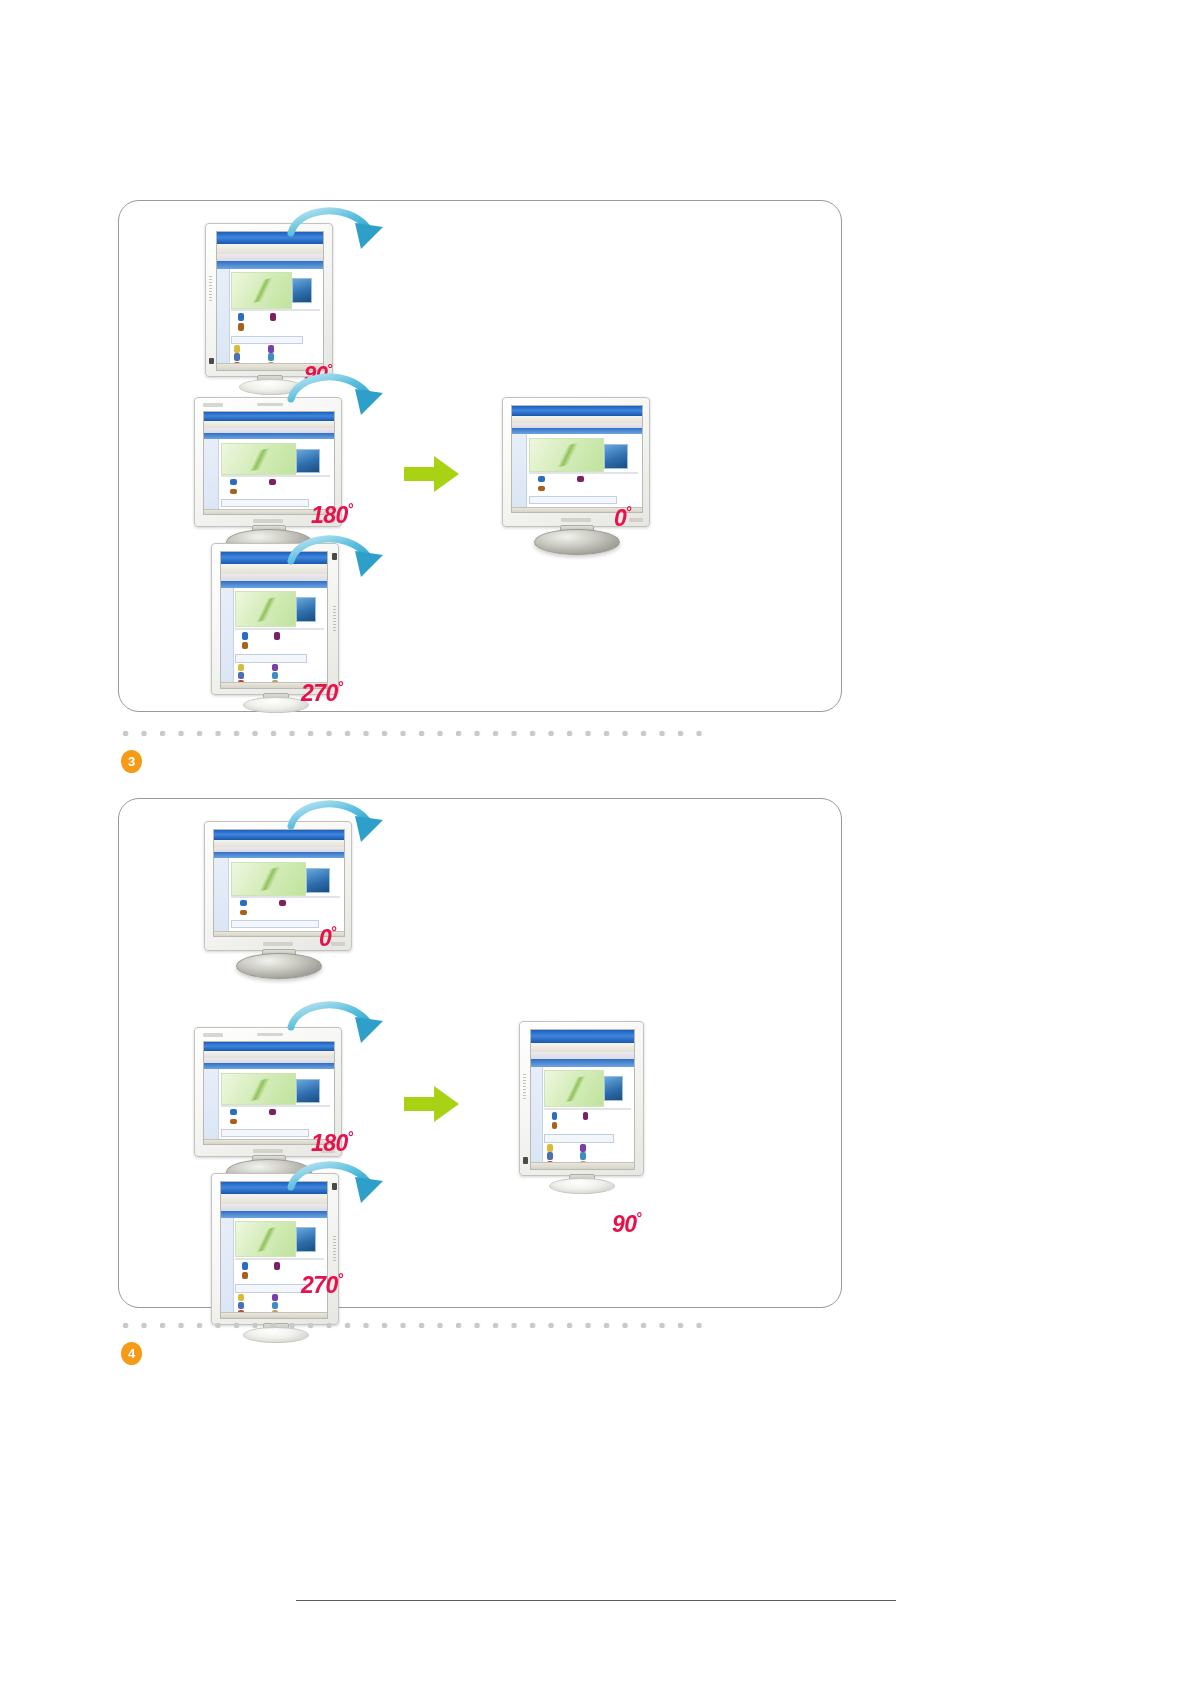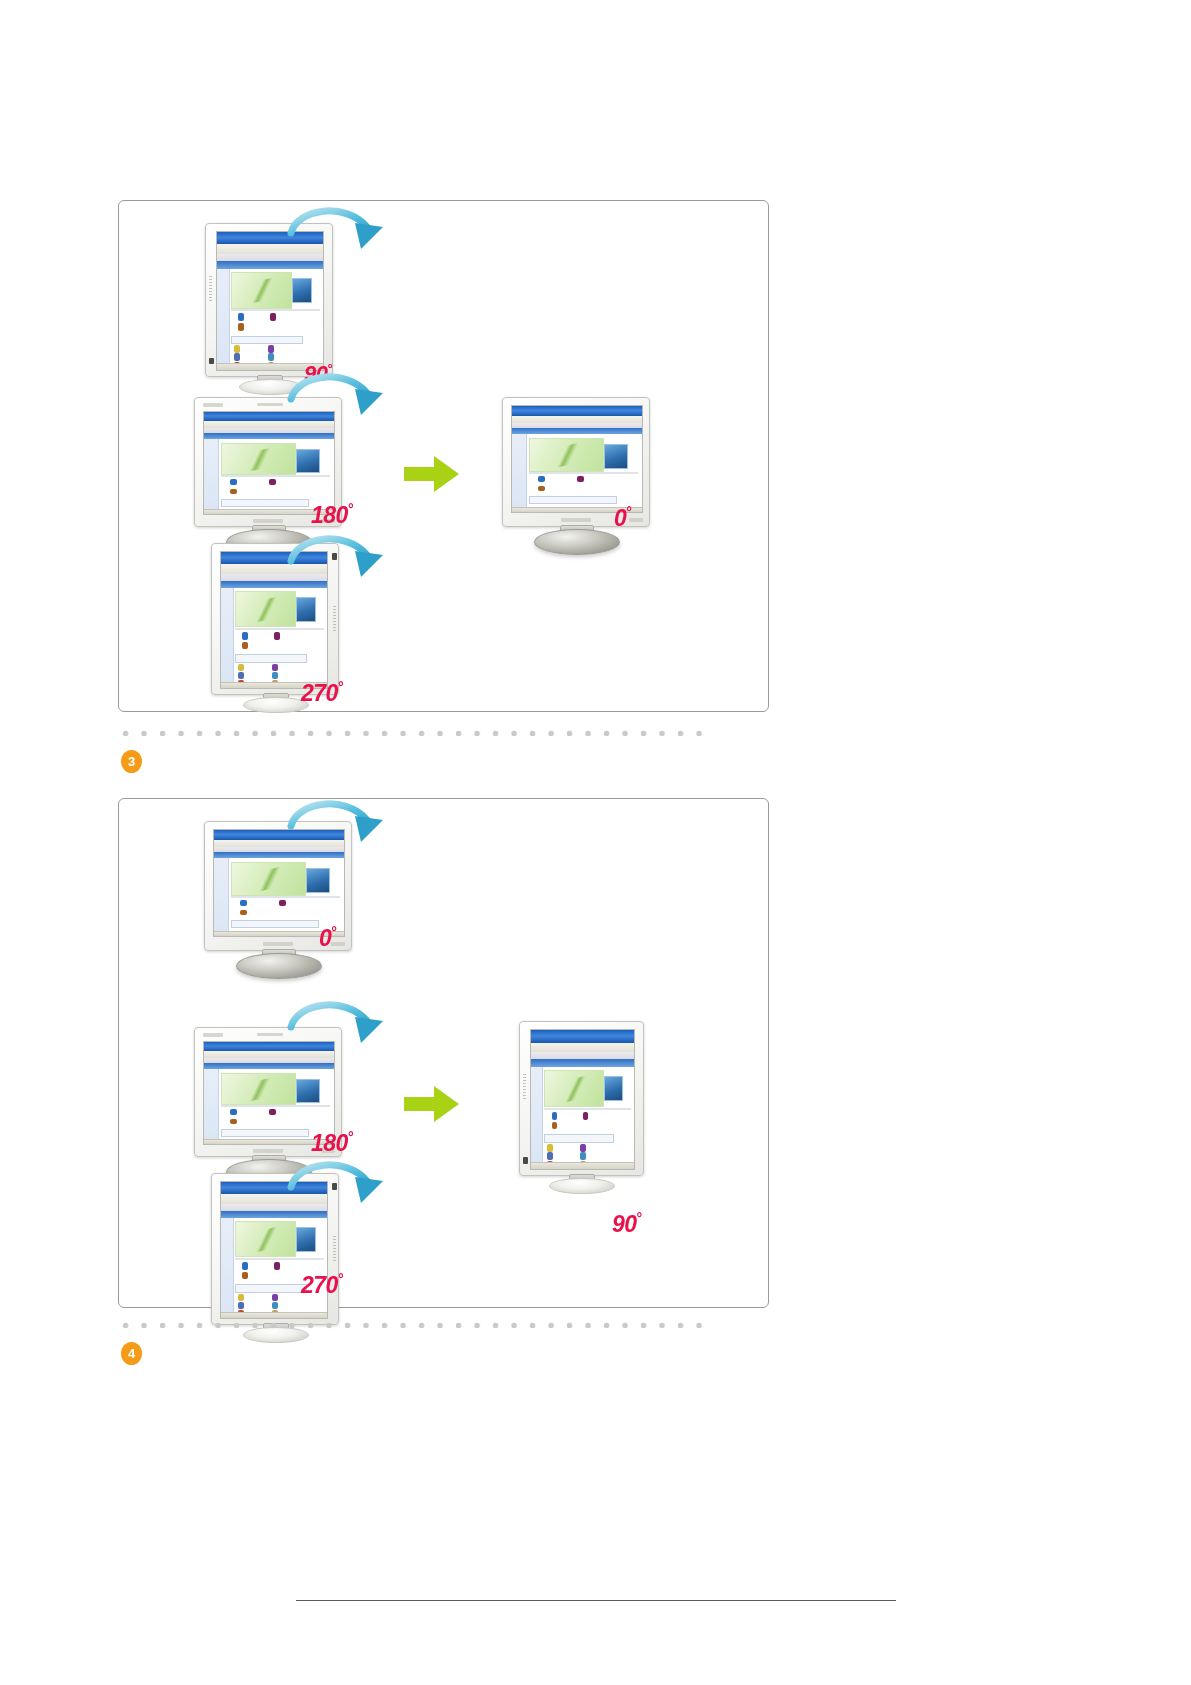--- a/index.html
+++ b/index.html
@@ -12,23 +12,23 @@
     height: 1685px;
     position: relative;
     font-family: "Liberation Sans", sans-serif;
     overflow: hidden;
   }
 
   
   .panel {
     position: absolute;
     left: 118px;
-    width: 651px;
+    width: 724px;
     border: 1px solid #9a9a9a;
-    border-radius: 6px;
+    border-radius: 21px;
     background: #ffffff;
     box-sizing: border-box;
   }
   #panel-rotate-ccw { top: 200px;  height: 512px; }
   #panel-rotate-cw  { top: 798px;  height: 510px; }
 
   
   .dot-rule {
     position: absolute;
     left: 122px;

